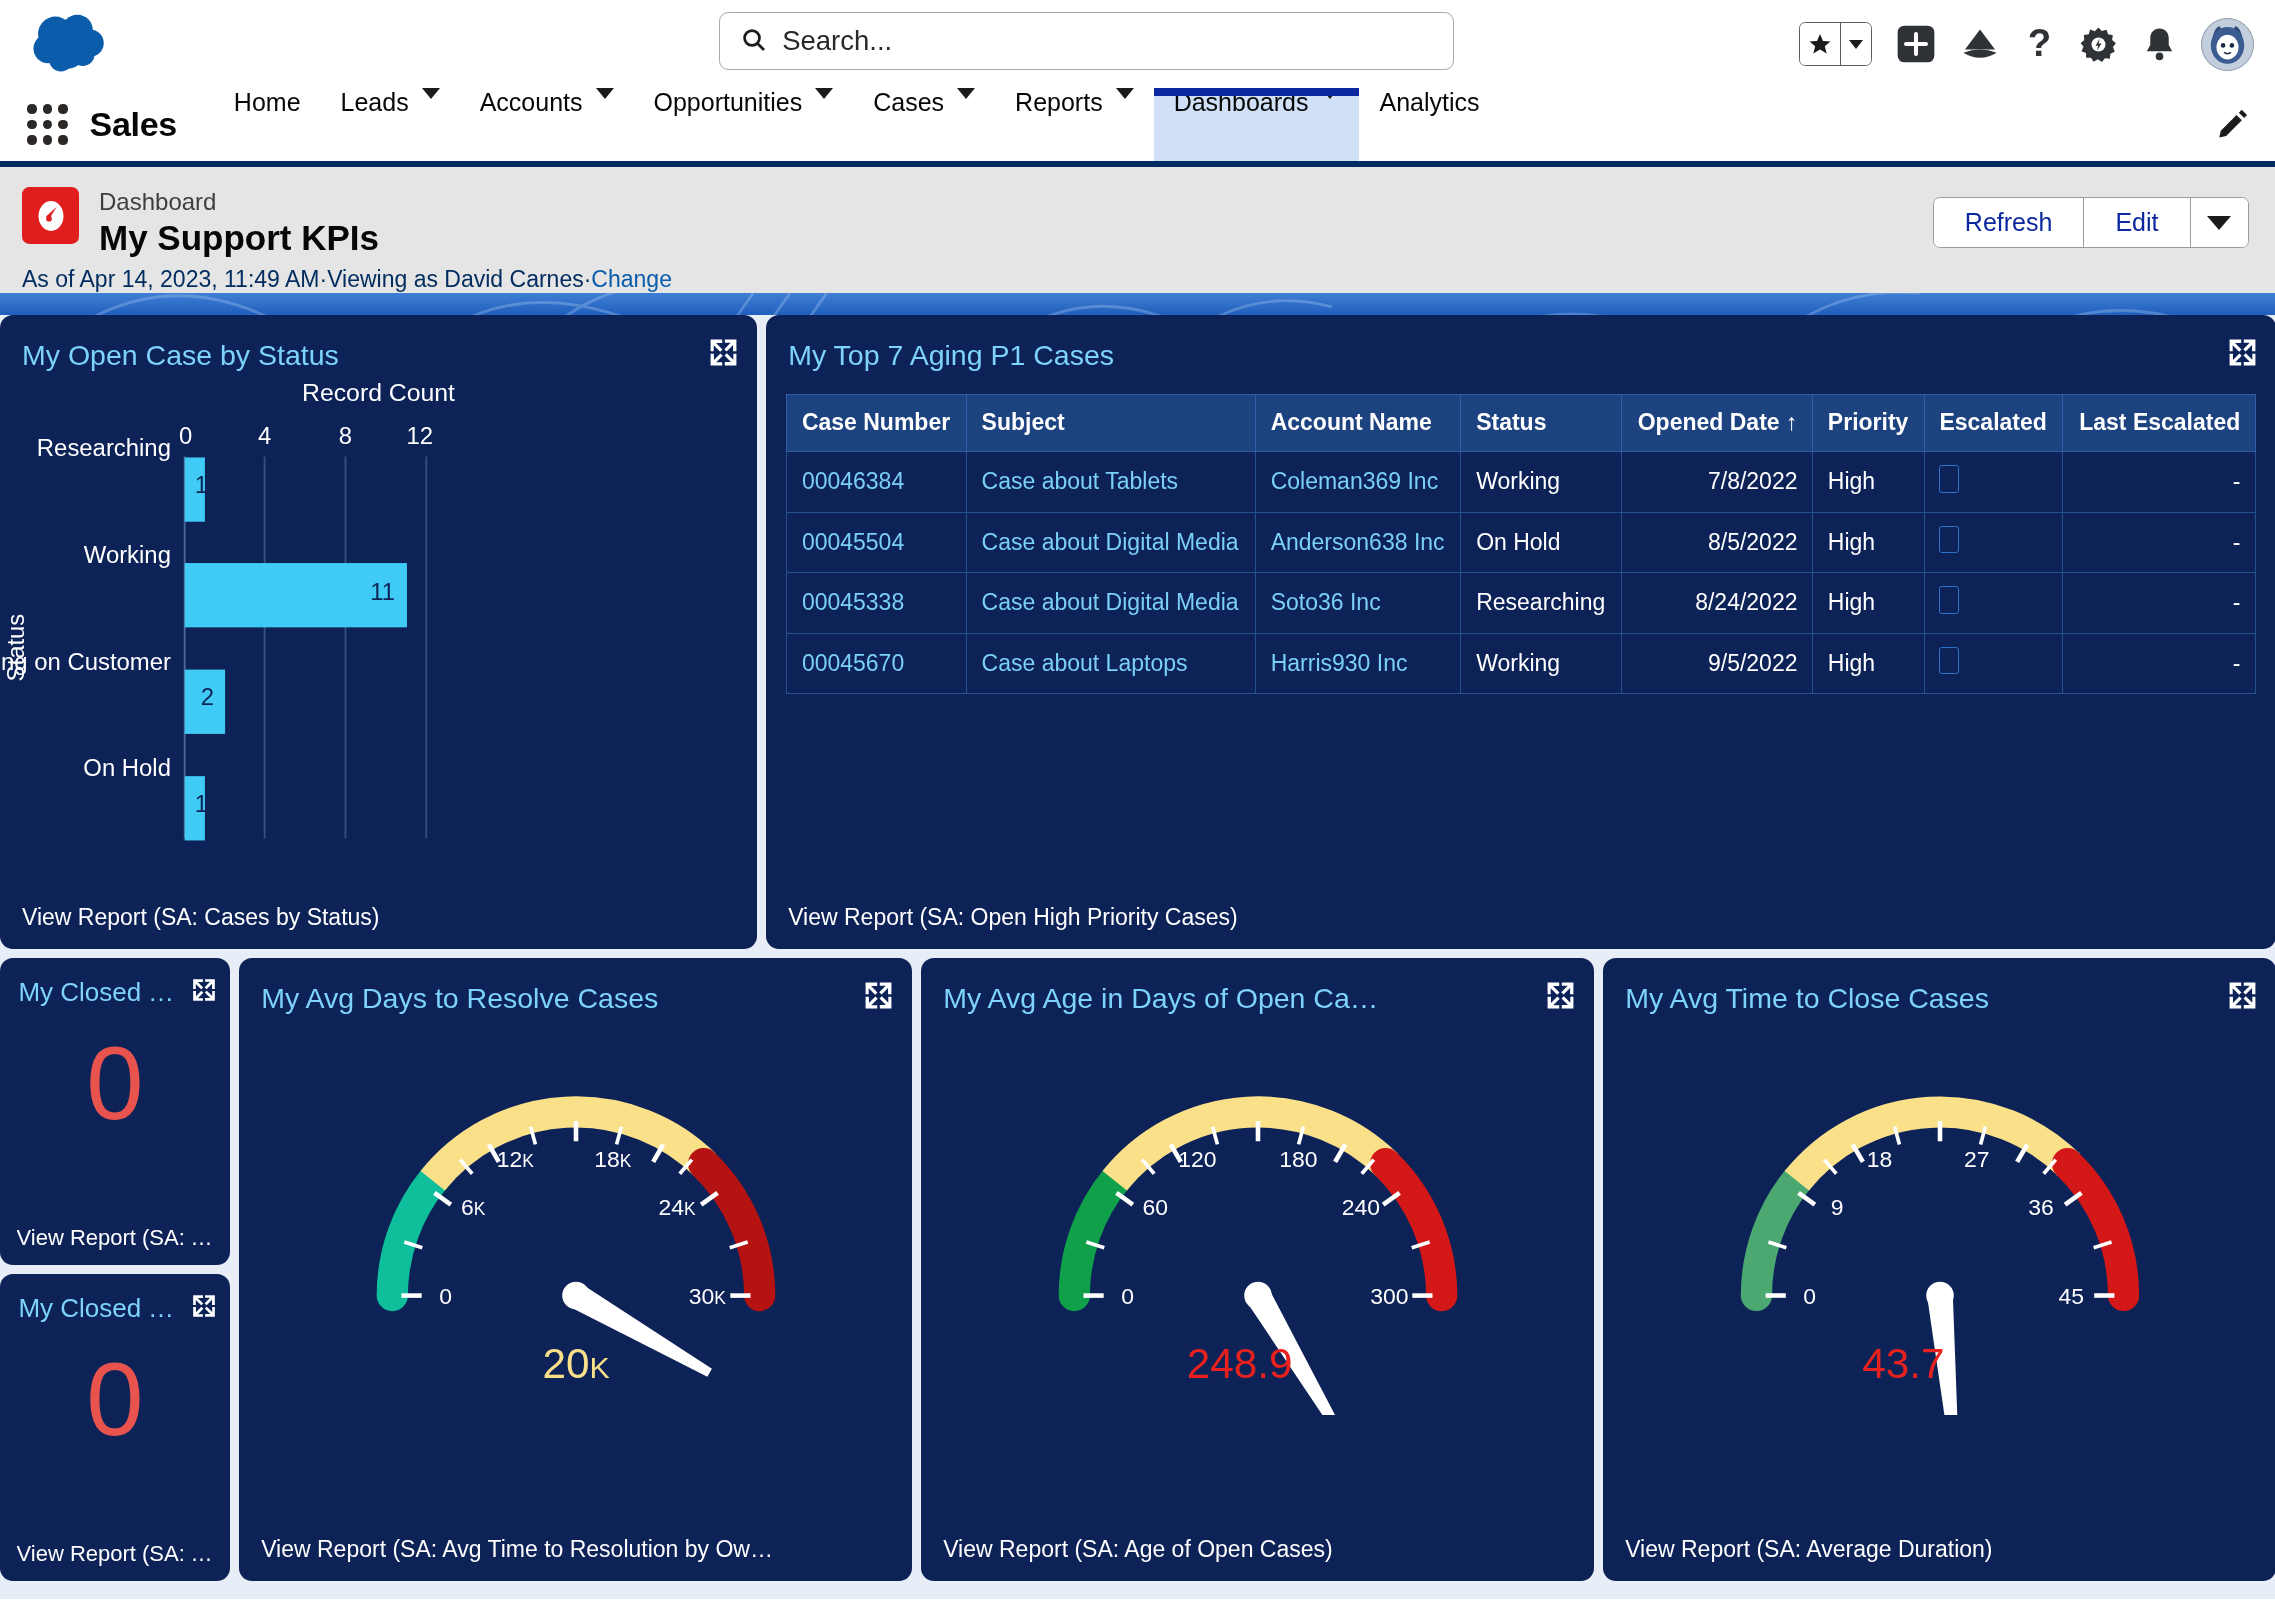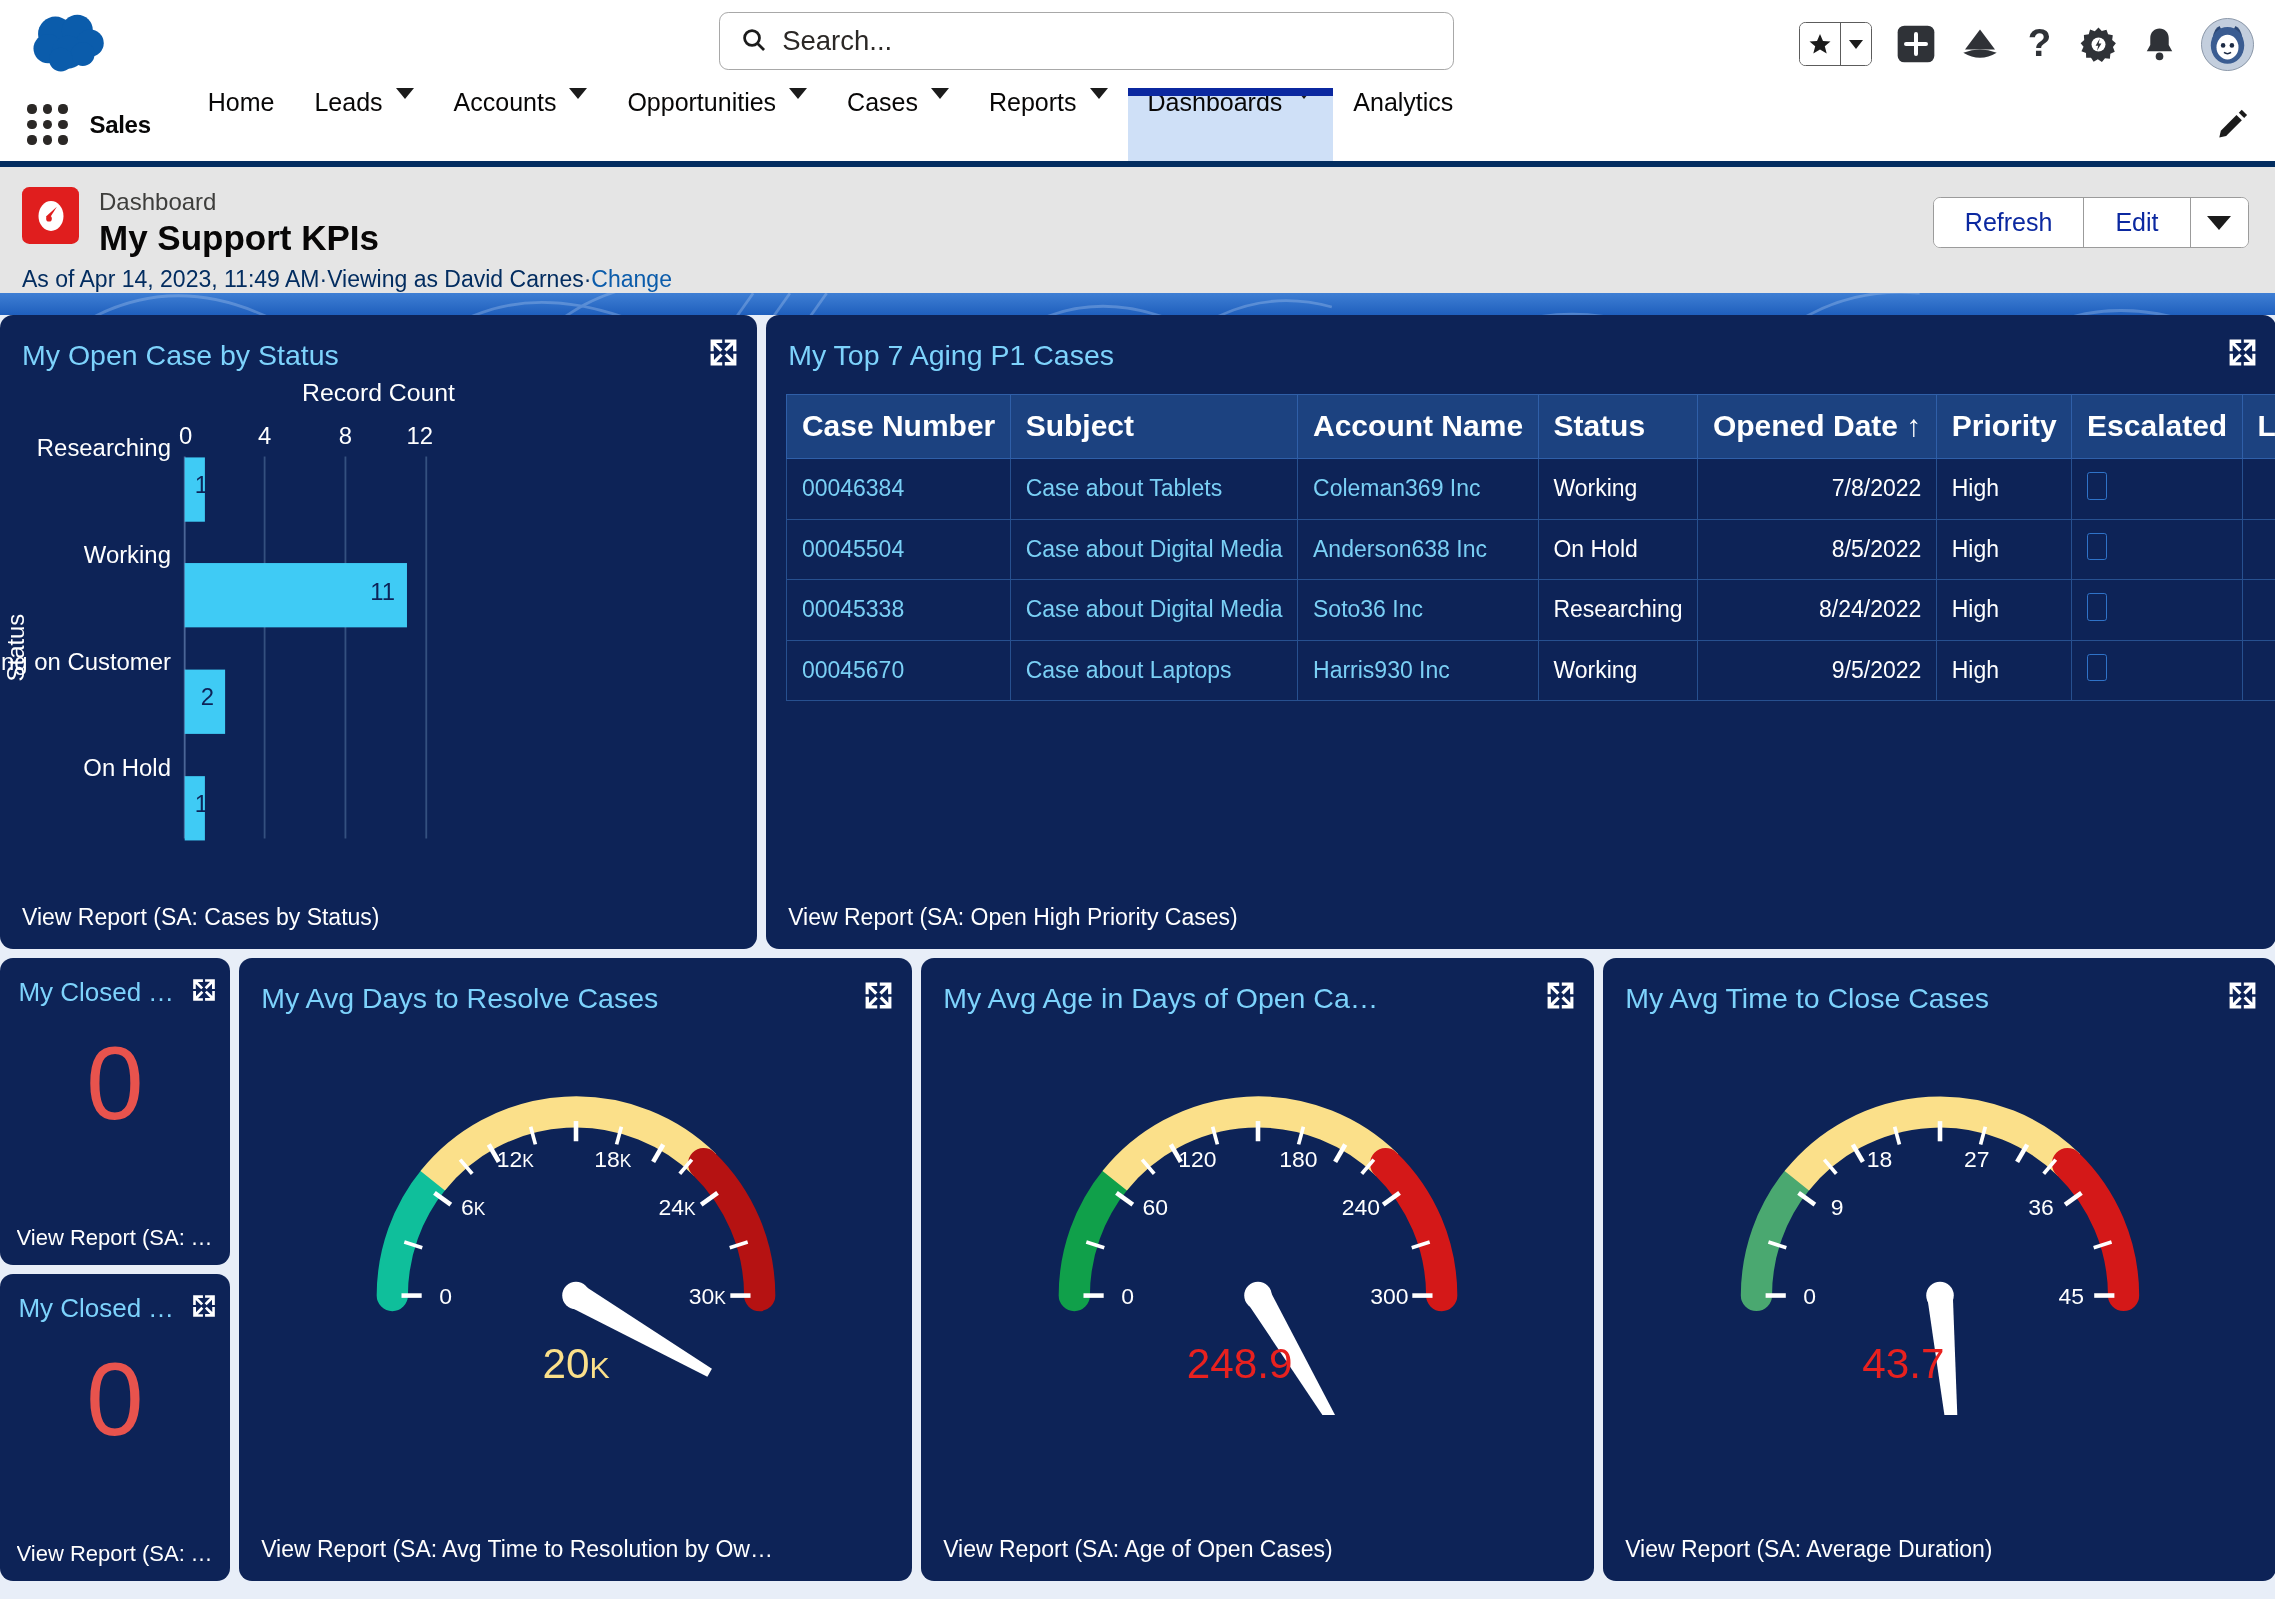--- a/index.html
+++ b/index.html
@@ -68,21 +68,21 @@
     width: 51px; margin-left: 22px; margin-right: 16.5px;
     display: flex; align-items: center; justify-content: center;
     align-self: center;
   }
   .waffle-grid {
     display: grid; grid-template-columns: repeat(3, 9.2px);
     grid-template-rows: repeat(3, 9.2px); gap: 6.4px;
   }
   .waffle-dot { width: 9.2px; height: 9.2px; border-radius: 50%; background: #2b2826; }
   .app-name {
-    font-size: 24px; font-weight: 700; color: #080707;
+    font-size: 34px; font-weight: 700; color: #080707;
     align-self: center; margin-right: 37px; letter-spacing: -0.3px;
   }
   .navtabs { display: flex; align-items: stretch; height: 100%; }
   .navtab {
     display: flex; align-items: flex-start; gap: 13px;
     padding: 0 20px; height: 100%;
     font-size: 25px; color: #080707; cursor: pointer;
     position: relative; white-space: nowrap;
   }
   .navtab.active { background: #cfe0f7; }
@@ -178,21 +178,21 @@
 
   
   .table-panel { flex: 1; height: 634px; }
   .kpi-table {
     width: calc(100% - 40px); margin: 22px 20px 0 20px;
     border-collapse: collapse;
     border: 1.8px solid #2f5fa8;
     table-layout: auto;
   }
   .kpi-table th {
-    background: #1c4280; color: #fff; font-size: 30px; font-weight: 700;
+    background: #1c4280; color: #fff; font-size: 23px; font-weight: 700;
     text-align: left; padding: 14.7px 14.7px; border: 0.9px solid #2f5fa8;
     white-space: nowrap;
   }
   .kpi-table td {
     font-size: 23px; padding: 13px 14.7px; border: 0.9px solid #27508f;
     color: #fff; white-space: nowrap;
   }
   .kpi-table td.link { color: #7ad0f5; }
   .kpi-table td.num { text-align: right; }
   .kpi-table th.num { text-align: right; }

